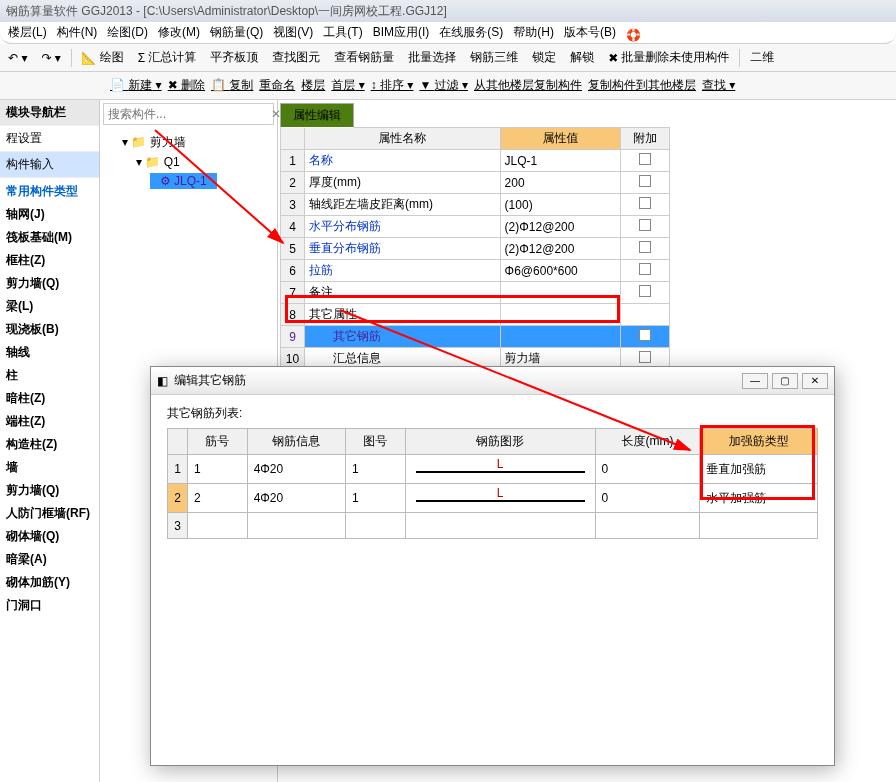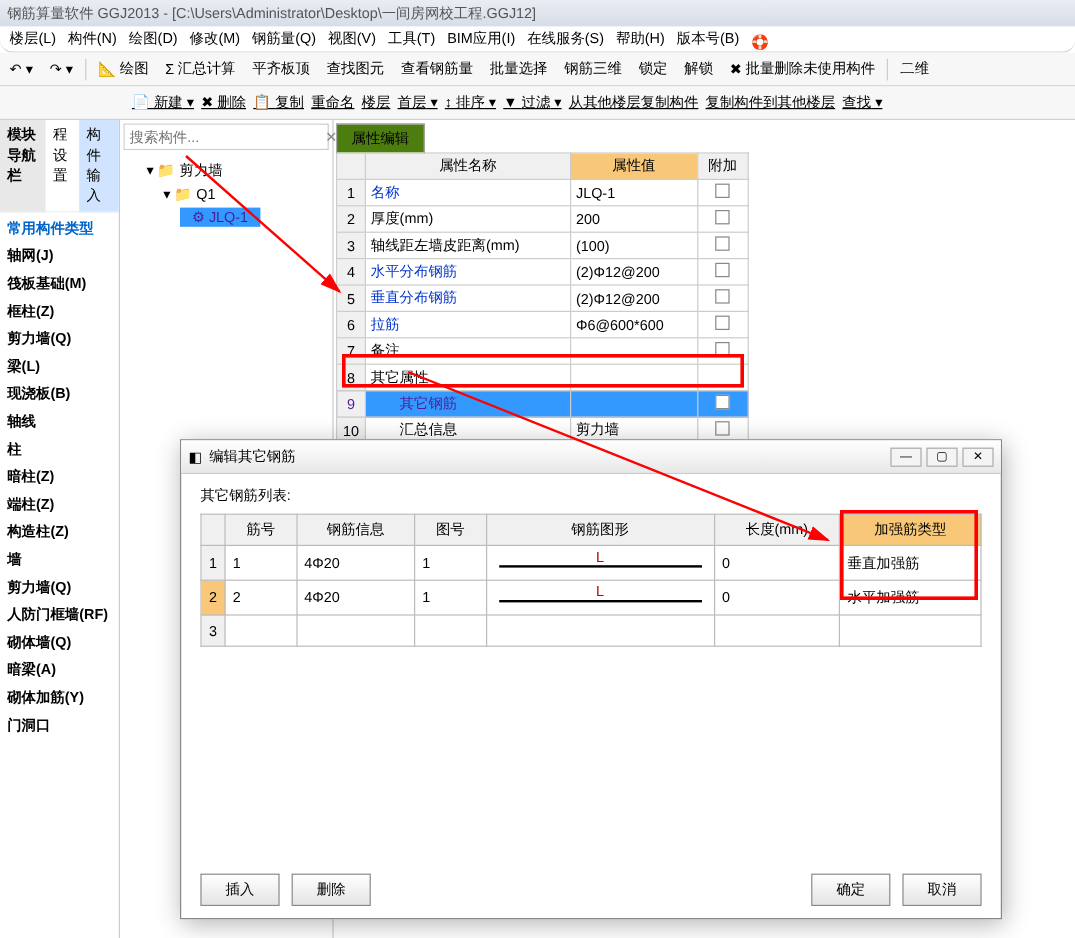--- a/index.html
+++ b/index.html
@@ -6,33 +6,33 @@
 body { background: #fff; width: 896px; height: 782px; overflow: hidden; position: relative; }
 .titlebar { height: 22px; background: linear-gradient(#e9edf3,#d6dde8); display: flex; align-items: center; padding: 0 6px; color: #555; }
 .menubar { height: 22px; display: flex; align-items: center; gap: 2px; padding: 0 4px; border-bottom: 1px solid #d0d0d0; border-radius: 11px; }
 .menubar span { padding: 2px 4px; cursor: default; }
 .toolbar { height: 28px; display: flex; align-items: center; gap: 6px; padding: 0 4px; border-bottom: 1px solid #d0d0d0; background: #f7f7f7; overflow: hidden; white-space: nowrap; }
 .toolbar .sep { width: 1px; height: 18px; background: #ccc; }
 .toolbar .btn { display: inline-flex; align-items: center; gap: 3px; padding: 2px 4px; }
 .toolbar2 { height: 28px; display: flex; align-items: center; gap: 6px; padding: 0 4px; border-bottom: 1px solid #d0d0d0; background: #f7f7f7; overflow: hidden; white-space: nowrap; text-decoration: underline; }
 .main { display: flex; height: calc(100% - 100px); }
 .leftpanel { width: 100px; border-right: 1px solid #ccc; background: #fff; }
-.lp-tabs { display: flex; flex-direction: row; justify-content: flex-end; }
+.lp-tabs { display: flex; flex-direction: column; justify-content: flex-end; }
 .lp-tab { padding: 4px 6px; border-bottom: 1px solid #eee; }
 .lp-list { padding: 2px 0; font-weight: bold; }
 .lp-list div { padding: 3px 6px; }
 .mid { width: 178px; border-right: 1px solid #ccc; }
 .search { display: flex; align-items: center; border: 1px solid #ccc; margin: 3px; }
 .search input { border: none; flex: 1; padding: 3px 4px; outline: none; color: #999; }
 .tree { padding: 4px 8px; }
 .tree-node { padding: 2px 0 2px 14px; }
 .tree-sel { background: #3399ff; color: #4c1d95; display: inline-block; padding: 1px 10px; }
 .right { flex: 1; padding: 2px; }
 .prop-tab { border: 1px solid #aaa; display: inline-block; padding: 3px 12px; background: #4d7c0f; border-bottom: 1px solid #fff; position: relative; top: 1px; z-index: 2; }
-.prop-table { border: 1px solid #aaa; width: 344px; border-collapse: collapse; }
+.prop-table { border: 1px solid #aaa; width: 390px; border-collapse: collapse; }
 .prop-table th, .prop-table td { border: 1px solid #ccc; padding: 2px 4px; height: 19px; }
 .prop-table th { background: #f0f0f0; font-weight: normal; }
 .prop-table .hdr-val { background: #f8c878; }
 .prop-table .rownum { background: #f0f0f0; text-align: center; width: 24px; }
 .prop-table .link { color: #0033cc; }
 .prop-table .selrow { background: #3399ff; color: #4c1d95; }
 .chk { width: 12px; height: 12px; border: 1px solid #888; display: inline-block; background: #fff; }
 .redbox1 { position: absolute; border: 3px solid #ff0000; left: 285px; top: 295px; width: 335px; height: 28px; pointer-events: none; z-index: 5; }
 .redbox2 { position: absolute; border: 3px solid #ff0000; left: 700px; top: 425px; width: 115px; height: 75px; pointer-events: none; z-index: 15; }
 .dialog { position: absolute; left: 150px; top: 366px; width: 685px; height: 400px; background: #fff; border: 1px solid #888; box-shadow: 2px 4px 20px rgba(0,0,0,.3); z-index: 10; }
@@ -322,20 +322,13 @@
             <td></td>
             <td></td>
             <td></td>
             <td></td>
             <td></td>
             <td></td>
           </tr>
         </tbody>
     </table>
   </div>
-  <div class="dlg-footer">
-    <button class="btn-std">插入</button>
-    <button class="btn-std">删除</button>
-    <span class="spacer"></span>
-    <button class="btn-std">确定</button>
-    <button class="btn-std">取消</button>
-  </div>
 </div>
 
 </body></html>

